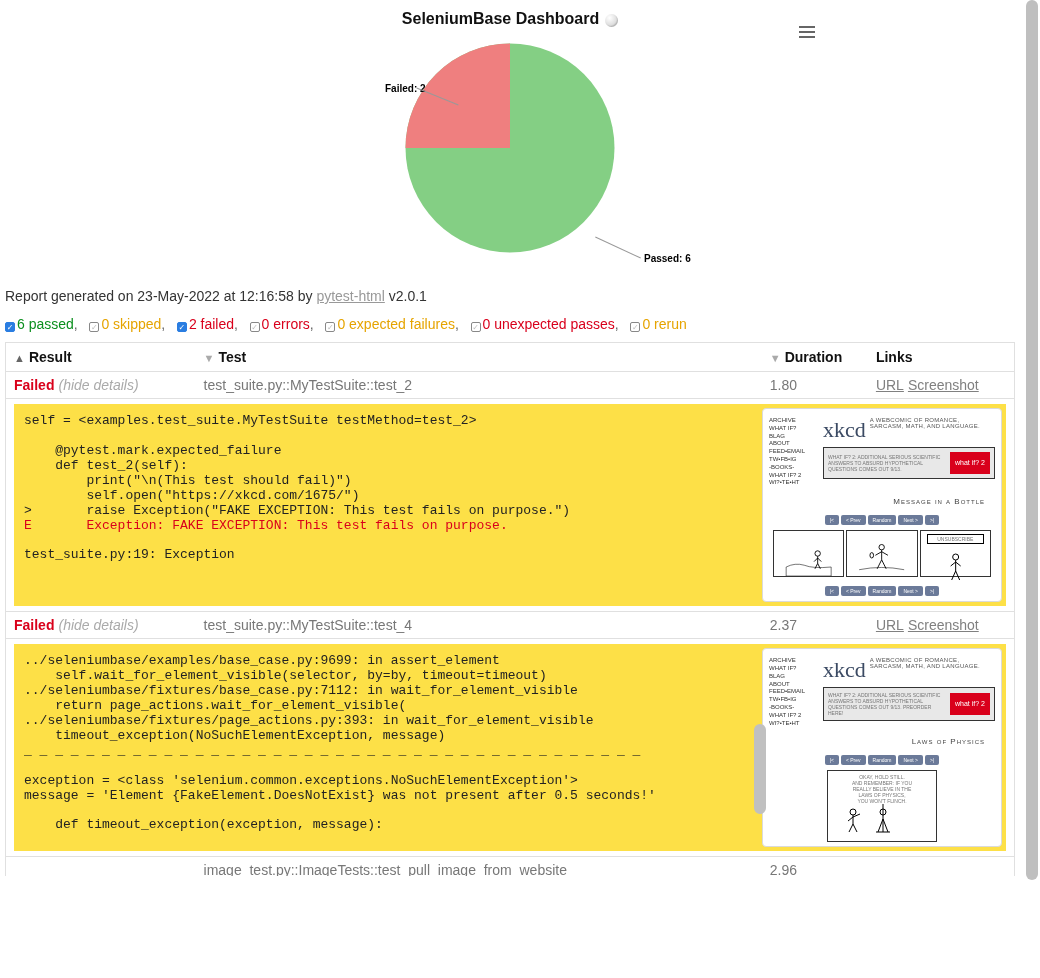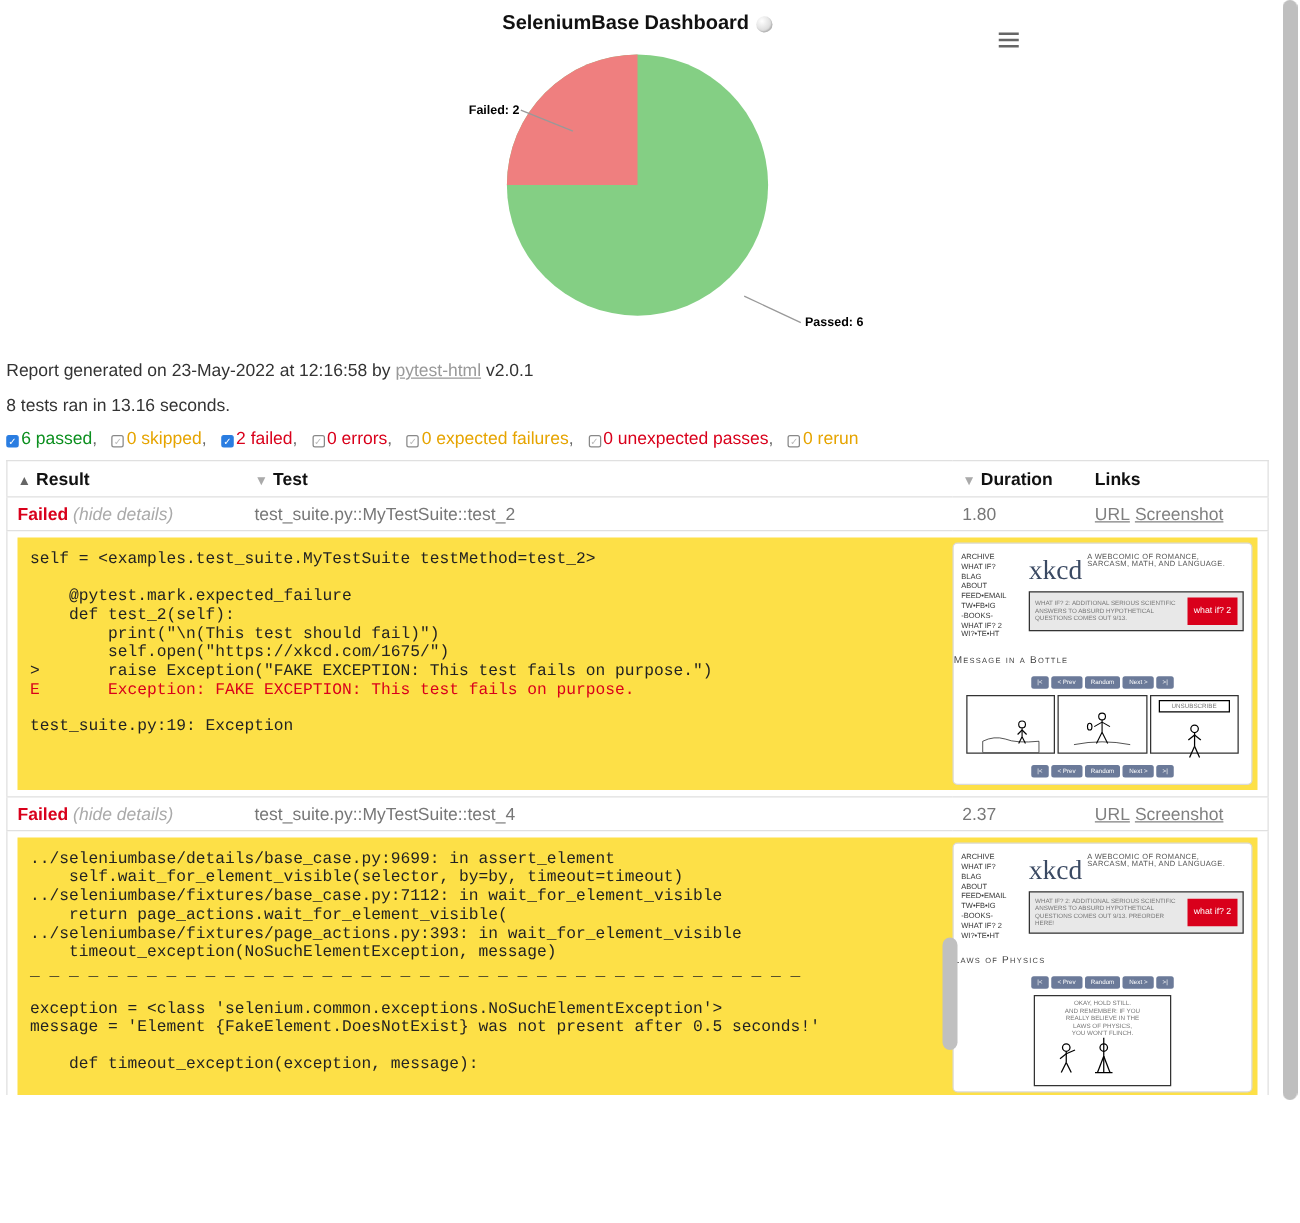--- a/index.html
+++ b/index.html
@@ -226,21 +226,21 @@
     width: 40px;
     height: 22px;
     background: #d9001b;
     color: #fff;
     font-size: 7px;
     text-align: center;
     line-height: 22px;
     font-family: Arial, sans-serif;
   }
   .xkcd-comic-title {
-    text-align: left;
+    text-align: right;
     font-size: 8px;
     letter-spacing: 1px;
     font-variant: small-caps;
     margin: 6px 16px 4px 0;
     color: #444;
     font-family: Arial, sans-serif;
   }
   .xkcd-navbtns { text-align: center; }
   .xkcd-navbtns span {
     display: inline-block;
@@ -282,32 +282,31 @@
         <span></span>
         <span></span>
     </div>
   </div>
 
   <div class="chart-container">
     <svg class="chart-svg" width="220" height="220" viewBox="0 0 200 200">
       <circle cx="100" cy="100" r="95" fill="#84cf84"></circle>
       <path d="M100,100 L100,5 A95,95 0 0,0 5,100 Z" fill="#ef7f7f"></path>
     </svg>
-    <div class="chart-label" style="left:370px; top:55px;">Failed: 2</div>
+    <div class="chart-label" style="left:380px; top:55px;">Failed: 2</div>
     <div class="chart-label" style="left:639px; top:225px;">Passed: 6</div>
     <div class="chart-label-line" style="left:410px; top:68px; width:45px; transform:rotate(22deg);"></div>
     <div class="chart-label-line" style="left:588px; top:219px; width:50px; transform:rotate(25deg);"></div>
   </div>
 
 
   <div class="report-line">
     <span>Report generated on </span><span>23-May-2022</span><span> at </span><span>12:16:58</span><span> by </span><a href="#">pytest-html</a><span> v2.0.1</span>
   </div>
 
-  <div class="summary-text">8 tests ran in 13.16 seconds.</div>
 
   <div class="filter-line">
     <label><span class="cb cb-on">✓</span><span class="passed">6 passed</span></label><span class="comma">,&nbsp;&nbsp;</span>
     <label><span class="cb cb-off">✓</span><span class="skipped">0 skipped</span></label><span class="comma">,&nbsp;&nbsp;</span>
     <label><span class="cb cb-on">✓</span><span class="failed">2 failed</span></label><span class="comma">,&nbsp;&nbsp;</span>
     <label><span class="cb cb-off">✓</span><span class="errors">0 errors</span></label><span class="comma">,&nbsp;&nbsp;</span>
     <label><span class="cb cb-off">✓</span><span class="xfail">0 expected failures</span></label><span class="comma">,&nbsp;&nbsp;</span>
     <label><span class="cb cb-off">✓</span><span class="xpass">0 unexpected passes</span></label><span class="comma">,&nbsp;&nbsp;</span>
     <label><span class="cb cb-off">✓</span><span class="rerun">0 rerun</span></label>
   </div>
@@ -417,21 +416,21 @@
 
       <tr>
         <td class="result-cell"><span class="result-failed">Failed</span><span class="details-toggle">(hide details)</span></td>
         <td>test_suite.py::MyTestSuite::test_4</td>
         <td>2.37</td>
         <td class="links-cell"><a href="#">URL</a><a href="#">Screenshot</a></td>
       </tr>
       <tr class="trace-row">
           <td colspan="4">
         <div class="trace-wrap" style="position:relative;">
-<pre class="trace-pre"><span>../seleniumbase/details/base_case.py:9699: in assert_element</span>
+<pre class="trace-pre"><span>../seleniumbase/examples/base_case.py:9699: in assert_element</span>
 <span>    self.wait_for_element_visible(selector, by=by, timeout=timeout)</span>
 <span>../seleniumbase/fixtures/base_case.py:7112: in wait_for_element_visible</span>
 <span>    return page_actions.wait_for_element_visible(</span>
 <span>../seleniumbase/fixtures/page_actions.py:393: in wait_for_element_visible</span>
 <span>    timeout_exception(NoSuchElementException, message)</span>
 <span>_ _ _ _ _ _ _ _ _ _ _ _ _ _ _ _ _ _ _ _ _ _ _ _ _ _ _ _ _ _ _ _ _ _ _ _ _ _ _ _</span>
 <span></span>
 <span>exception = &lt;class 'selenium.common.exceptions.NoSuchElementException'&gt;</span>
 <span>message = 'Element {FakeElement.DoesNotExist} was not present after 0.5 seconds!'</span>
 <span></span>

